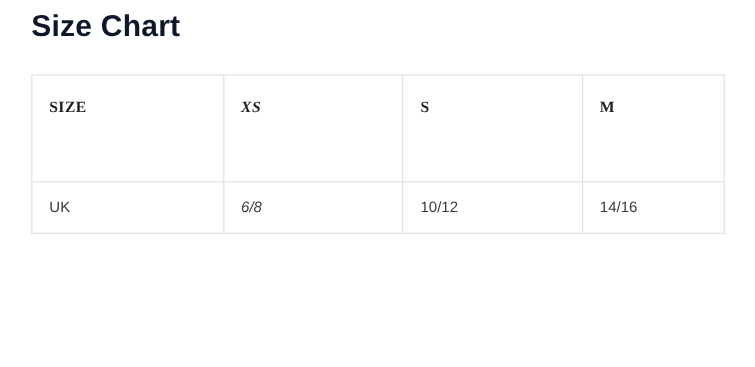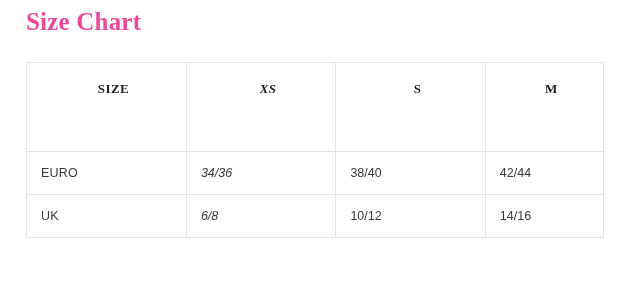--- a/index.html
+++ b/index.html
@@ -17,25 +17,25 @@
   .page {
     position: relative;
     width: 629px;
     height: 306px;
     box-sizing: border-box;
   }
   .page-title {
     position: absolute;
     left: 26px;
     top: 8px;
-    font-family: Liberation Serif, serif;
+    font-family: Liberation Sans, sans-serif;
     font-weight: bold;
     font-size: 25px;
     letter-spacing: 0.2px;
-    color: #ec4899;
+    color: #0f172a;
   }
   .table-wrap {
     position: absolute;
     left: 26px;
     top: 62px;
     width: 578px;
   }
   table.size-chart {
     border-collapse: collapse;
     width: 100%;
@@ -53,21 +53,20 @@
   }
   table.size-chart thead th {
     height: 70px;
     font-family: "Liberation Serif", serif;
     font-weight: bold;
     font-size: 13px;
     letter-spacing: 0.4px;
     color: #1f1f1f;
     vertical-align: top;
     padding-top: 18px;
-    text-align: center;
   }
   table.size-chart tbody td {
     height: 42px;
   }
   table.size-chart tbody tr td:first-child {
     letter-spacing: 0.2px;
   }
   .col-0 { width: 28.0%; }
   .col-1 { width: 26.0%; font-style: italic; }
   .col-2 { width: 26.0%; }
@@ -87,26 +86,20 @@
       <thead>
         <tr>
           <th class="col-0">SIZE</th>
           <th class="col-1">XS</th>
           <th class="col-2">S</th>
           <th class="col-3">M</th>
         </tr>
       </thead>
       <tbody>
         <tr>
-          <td class="col-0">EURO</td>
-          <td class="col-1">34/36</td>
-          <td class="col-2">38/40</td>
-          <td class="col-3">42/44</td>
-        </tr>
-        <tr>
           <td class="col-0">UK</td>
           <td class="col-1">6/8</td>
           <td class="col-2 pad-2">10/12</td>
           <td class="col-3 pad-1">14/16</td>
         </tr>
       </tbody>
     </table>
   </div>
 
 </div>

